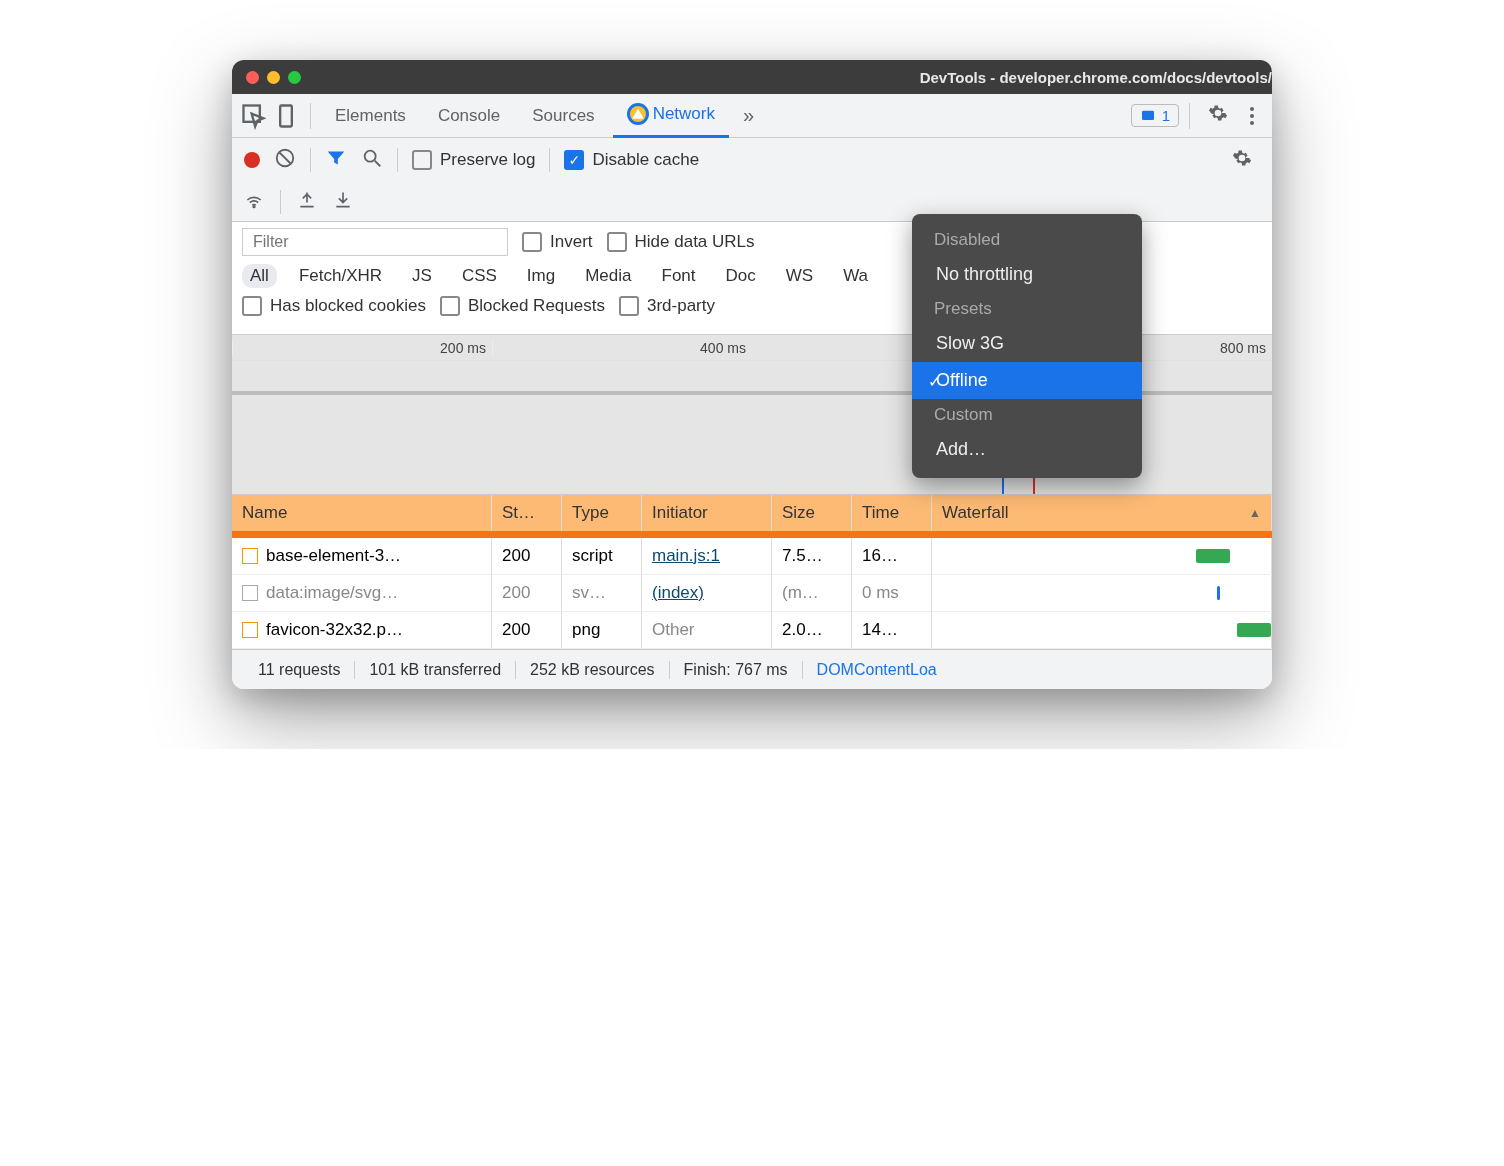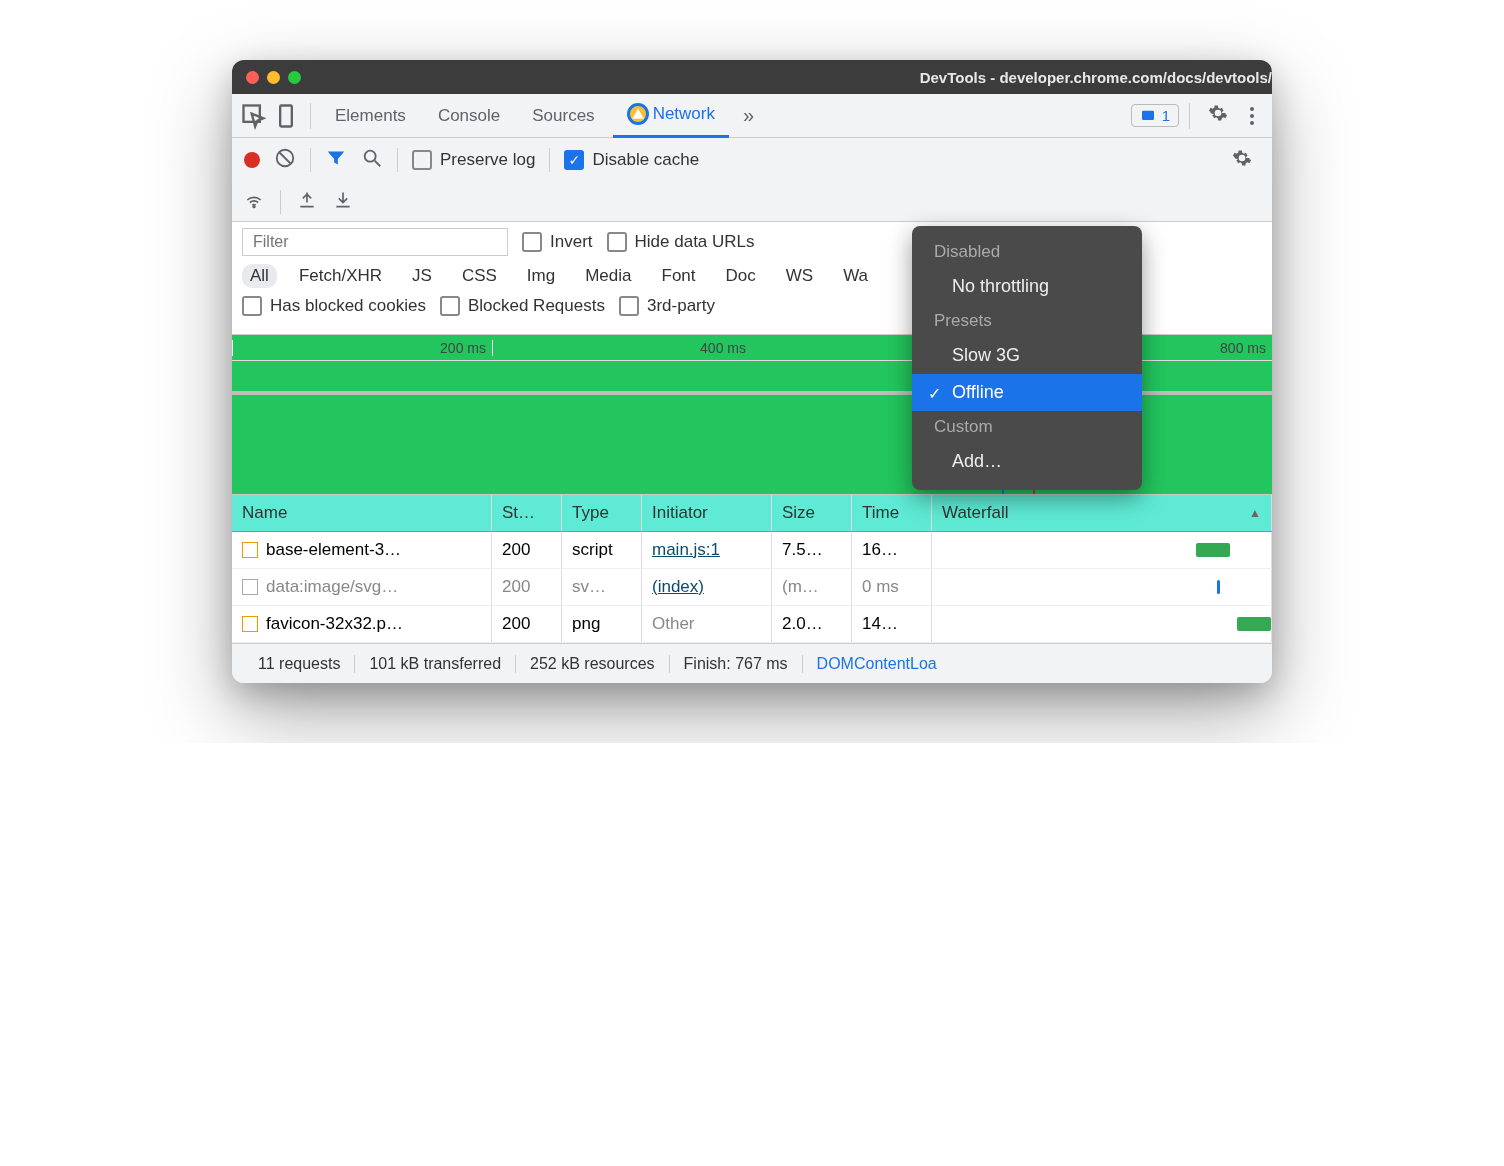--- a/index.html
+++ b/index.html
@@ -90,37 +90,37 @@
 }
 .filterbar .row { display: flex; align-items: center; gap: 14px; margin-bottom: 8px; flex-wrap: wrap; }
 .filter-input {
   border: 1px solid #ccc; padding: 4px 10px; width: 266px; font-size: 16px;
   color: #888; background: #fff;
 }
 .type-chip { padding: 2px 8px; }
 .type-chip.active { background: #e8eaed; border-radius: 10px; }
 
 .timeline {
-  height: 160px; border-bottom: 1px solid #ccc; position: relative; background: #22c55e;
+  height: 160px; border-bottom: 1px solid #ccc; position: relative; background: #e5e5e5;
 }
 .timeline .ticks {
   display: flex; height: 26px; border-bottom: 1px solid #e0e0e0;
   font-size: 14px; color: #444; align-items: center;
 }
 .timeline .tick { flex: 1; text-align: right; padding-right: 6px; border-left: 1px solid #eee; }
 .tl-hbar { position: absolute; top: 56px; left: 0; right: 0; height: 4px; background: #bdbdbd; }
 .tl-vblue { position: absolute; top: 62px; bottom: 0; width: 2px; background: #1a73e8; left: 74%; }
 .tl-vred { position: absolute; top: 62px; bottom: 0; width: 2px; background: #d93025; left: 77%; }
 
 .table { font-size: 17px; }
 .thead, .trow {
   display: grid;
   grid-template-columns: 260px 70px 80px 130px 80px 80px 1fr;
 }
-.thead { background: #5eead4; border-bottom: 1px solid #f97316; }
+.thead { background: #fdba74; border-bottom: 7px solid #f97316; }
 .th, .td {
   padding: 8px 10px; border-right: 1px solid #ddd; white-space: nowrap;
   overflow: hidden; text-overflow: ellipsis; display: flex; align-items: center;
 }
 .th { color: #333; font-weight: 400; }
 .th.waterfall { justify-content: space-between; }
 .sort-tri { color: #666; font-size: 12px; }
 .trow { border-bottom: 1px solid #eee; }
 .trow .td.name { gap: 8px; }
 .file-ico { width: 16px; height: 16px; border: 1.5px solid #f29900; display: inline-block; }
@@ -132,27 +132,27 @@
 
 .statusbar {
   display: flex; align-items: center; height: 40px; background: #f1f3f4;
   border-top: 1px solid #ccc; font-size: 16px; color: #333; padding: 0 12px;
   gap: 0;
 }
 .statusbar .seg { padding: 0 14px; border-right: 1px solid #ccc; }
 .statusbar .seg:last-child { border-right: none; color: #1a73e8; }
 
 .dropdown {
-  position: absolute; top: 166px; left: 680px; width: 230px;
+  position: absolute; top: 154px; left: 680px; width: 230px;
   background: #4a4a4a; border-radius: 8px; box-shadow: 0 8px 24px rgba(0,0,0,0.4);
   padding: 10px 0; z-index: 100; color: #eee; font-size: 18px;
 }
 .dd-header { color: #aaa; padding: 6px 22px; font-size: 17px; }
 .dd-item {
-  padding: 8px 22px 8px 40px; position: relative; cursor: pointer;
+  padding: 8px 22px 8px 24px; position: relative; cursor: pointer;
 }
 .dd-item.selected { background: #1a73e8; color: #fff; }
 .dd-check {
   position: absolute; left: 16px; top: 50%; transform: translateY(-50%);
   font-size: 16px;
 }
 </style>
 </head>
 <body>
 

